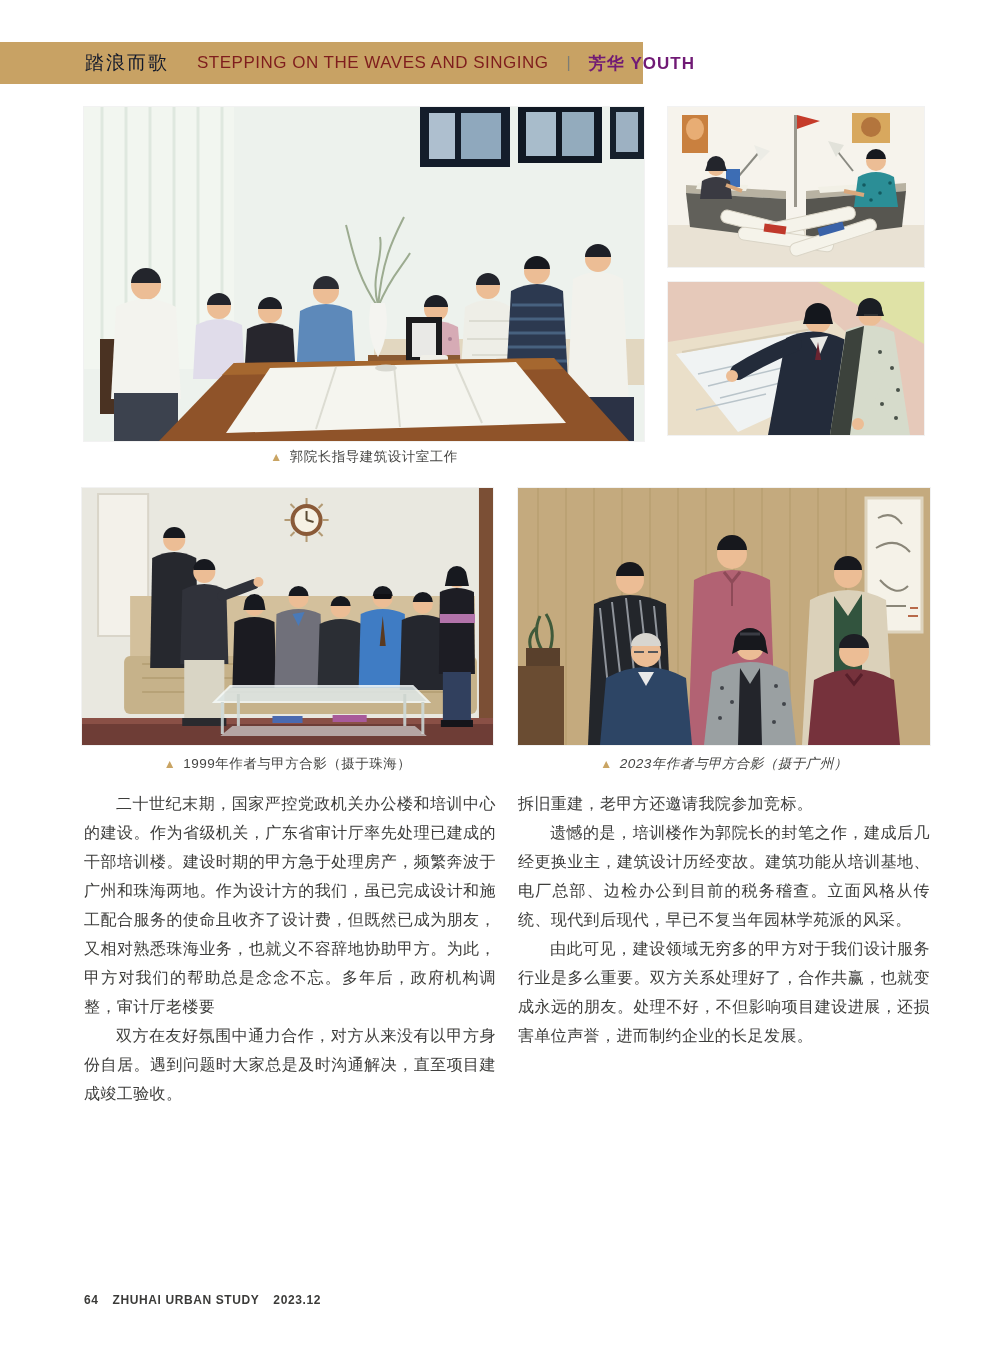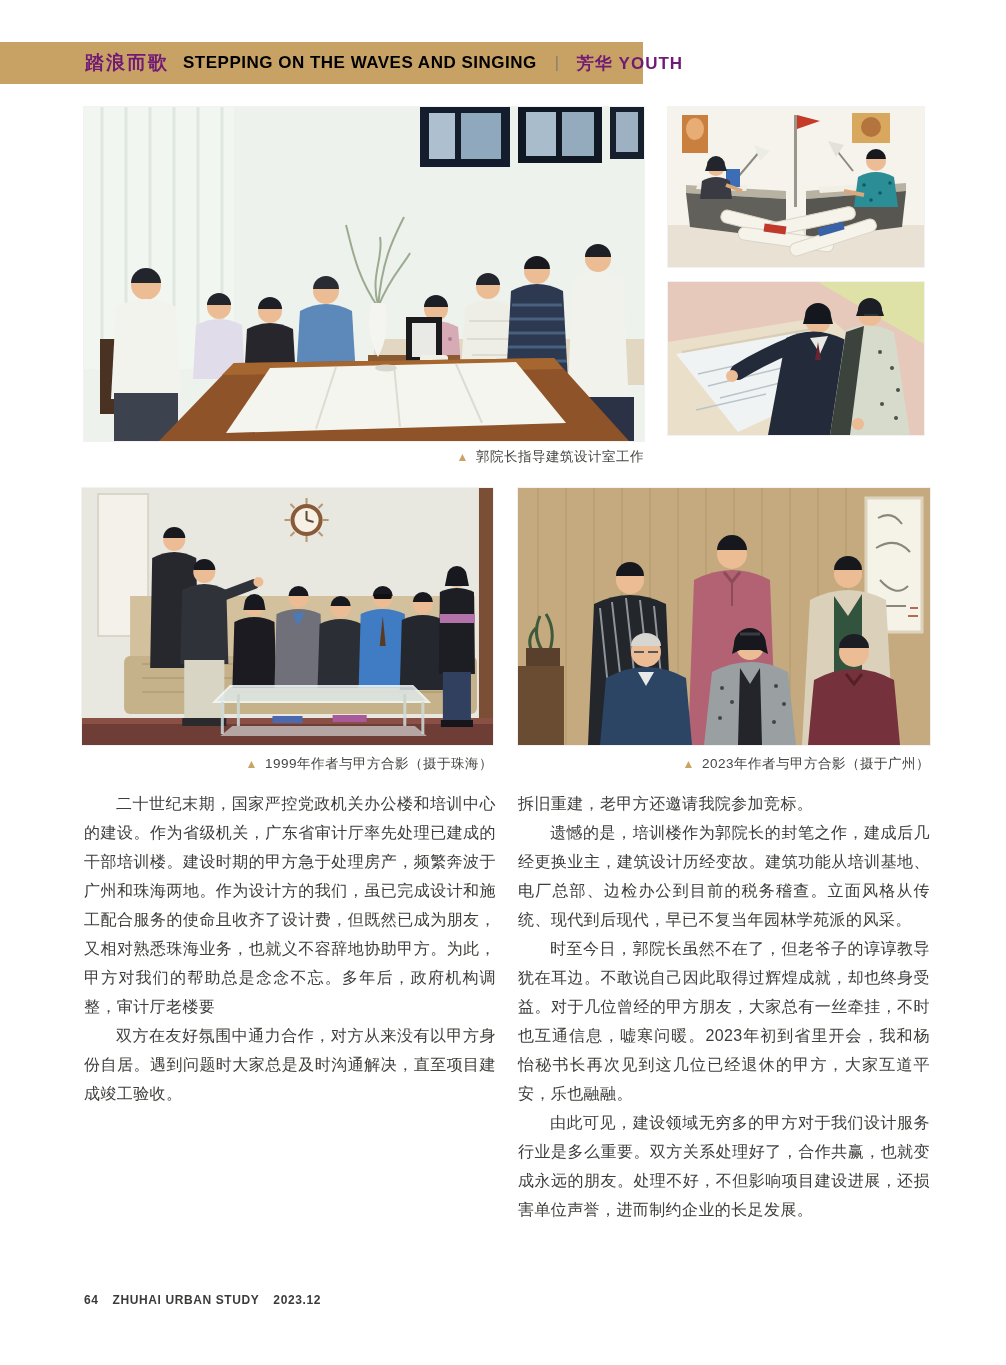--- a/index.html
+++ b/index.html
@@ -1,29 +1,29 @@
 <!DOCTYPE html>
 <html><head>
 <meta charset="utf-8">
 <style>
   html,body{margin:0;padding:0;background:#ffffff;}
   .page{position:relative;width:1006px;height:1365px;background:#ffffff;overflow:hidden;
         font-family:"Liberation Sans","DejaVu Sans",sans-serif;color:#3c3c3a;}
   
   .band{position:absolute;left:0;top:42px;width:643px;height:42px;background:#c8a264;
         display:flex;align-items:center;padding-left:85px;box-sizing:border-box;white-space:nowrap;}
-  .band .cn{font-size:19px;font-weight:700;color:#701a75;letter-spacing:2px;}
-  .band .en{font-size:17px;font-weight:700;color:#000000;margin-left:14px;letter-spacing:.5px;}
+  .band .cn{font-size:19px;font-weight:400;color:#0f172a;letter-spacing:2px;}
+  .band .en{font-size:17px;font-weight:400;color:#7f1d1d;margin-left:28px;letter-spacing:.5px;}
   .band .sep{font-size:16px;color:#7d7d74;margin:0 18px;font-weight:300;}
   .band .yh{font-size:17px;font-weight:600;color:#701a75;letter-spacing:1px;}
   
   .photo{position:absolute;box-shadow:0 0 0 1px rgba(0,0,0,.05);}
   .photo svg{display:block;width:100%;height:100%;}
   
-  .caption{position:absolute;text-align:right;font-size:13.5px;color:#454543;letter-spacing:.5px;}
+  .caption{position:absolute;text-align:center;font-size:13.5px;color:#454543;letter-spacing:.5px;}
   .caption .tri{color:#c9a463;font-size:12px;margin-right:7px;}
   
   .col{position:absolute;width:412px;font-size:16px;line-height:29px;text-align:justify;
        text-justify:inter-ideograph;color:#3d3d3b;letter-spacing:.4px;}
   .col p{margin:0;}
   .col p.indent{text-indent:2em;}
   
   .footer{position:absolute;left:84px;top:1293px;font-size:12px;font-weight:600;color:#3b3b39;letter-spacing:.6px;}
   .footer span{margin-right:14px;}
 </style>
@@ -315,32 +315,31 @@
         <path d="M321,160 a15,14 0 0 1 30,0 z" fill="#1d1e24"></path>
         <path d="M296,192 Q336,170 376,192 L382,257 L290,257 Z" fill="#76323c"></path>
         <path d="M328,186 l8,10 8,-10" stroke="#571f2a" stroke-width="3" fill="none"></path>
       </g>
     </svg>
   </div>
 
   <div class="caption" style="left:82px;top:755px;width:411px;">
     <span class="tri">▲</span><span>1999年作者与甲方合影（摄于珠海）</span>
   </div>
-  <div class="caption" style="left:518px;top:755px;width:412px;">
+  <div class="caption" style="left:518px;top:755px;width:412px;font-style:italic;">
     <span class="tri">▲</span><span>2023年作者与甲方合影（摄于广州）</span>
   </div>
 
   <div class="col" style="left:84px;top:789px;">
     <p class="indent">二十世纪末期，国家严控党政机关办公楼和培训中心的建设。作为省级机关，广东省审计厅率先处理已建成的干部培训楼。建设时期的甲方急于处理房产，频繁奔波于广州和珠海两地。作为设计方的我们，虽已完成设计和施工配合服务的使命且收齐了设计费，但既然已成为朋友，又相对熟悉珠海业务，也就义不容辞地协助甲方。为此，甲方对我们的帮助总是念念不忘。多年后，政府机构调整，审计厅老楼要</p>
     <p class="indent">双方在友好氛围中通力合作，对方从来没有以甲方身份自居。遇到问题时大家总是及时沟通解决，直至项目建成竣工验收。</p>
   </div>
   <div class="col" style="left:518px;top:789px;">
     <p>拆旧重建，老甲方还邀请我院参加竞标。</p>
     <p class="indent">遗憾的是，培训楼作为郭院长的封笔之作，建成后几经更换业主，建筑设计历经变故。建筑功能从培训基地、电厂总部、边检办公到目前的税务稽查。立面风格从传统、现代到后现代，早已不复当年园林学苑派的风采。</p>
-    <p class="indent">时至今日，郭院长虽然不在了，但老爷子的谆谆教导犹在耳边。不敢说自己因此取得过辉煌成就，却也终身受益。对于几位曾经的甲方朋友，大家总有一丝牵挂，不时也互通信息，嘘寒问暖。2023年初到省里开会，我和杨怡秘书长再次见到这几位已经退休的甲方，大家互道平安，乐也融融。</p>
     <p class="indent">由此可见，建设领域无穷多的甲方对于我们设计服务行业是多么重要。双方关系处理好了，合作共赢，也就变成永远的朋友。处理不好，不但影响项目建设进展，还损害单位声誉，进而制约企业的长足发展。</p>
   </div>
 
   <div class="footer">
     <span>64</span><span>ZHUHAI URBAN STUDY</span><span>2023.12</span>
   </div>
 
 </div>
 
 </body></html>

